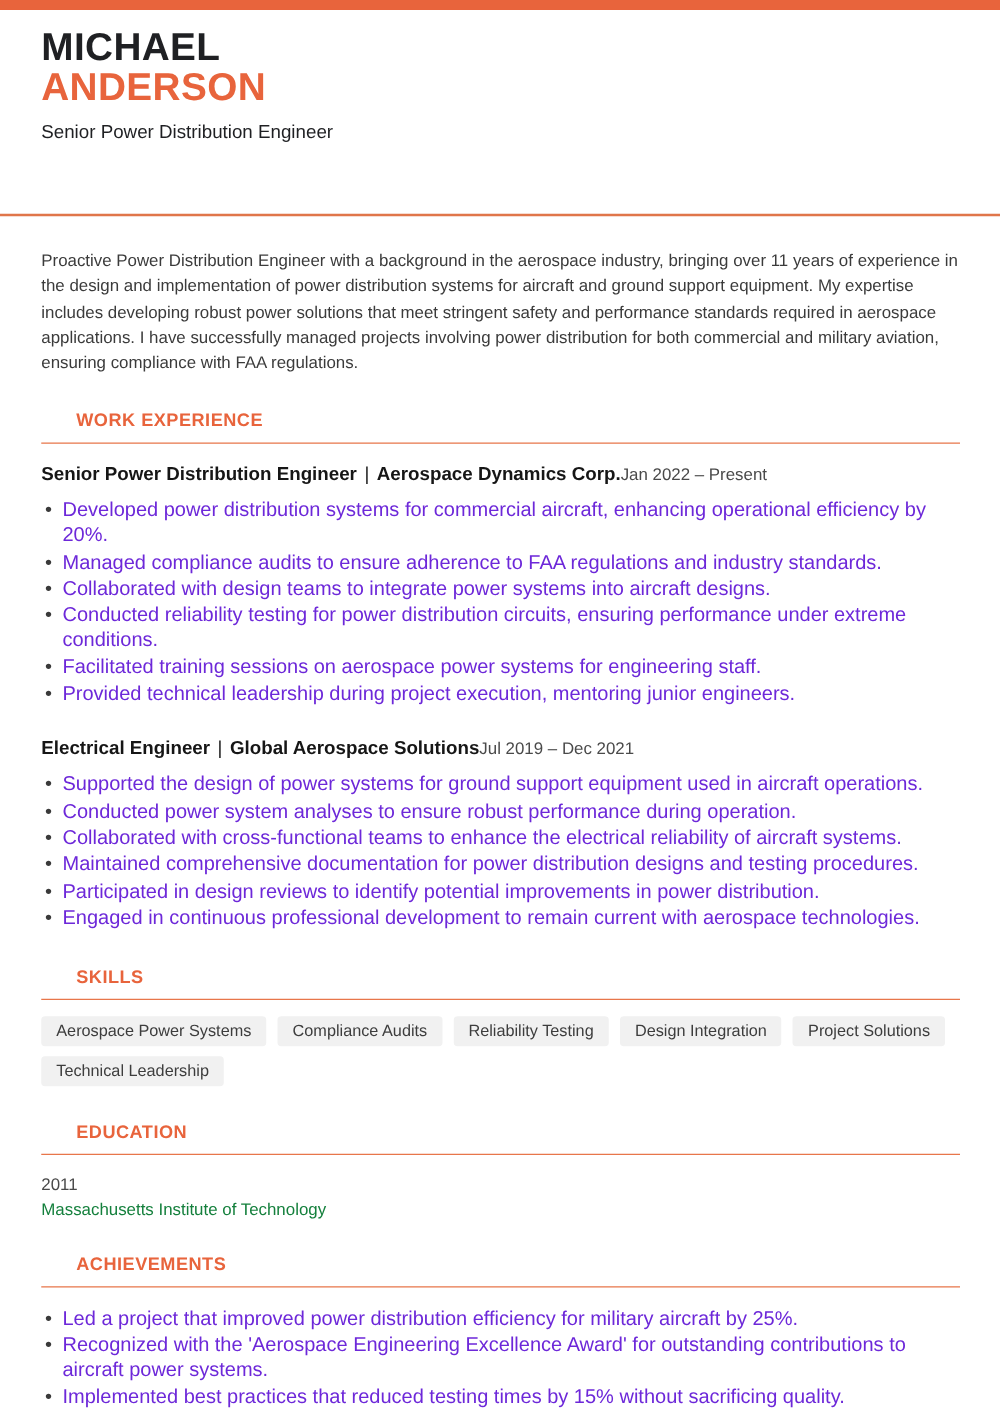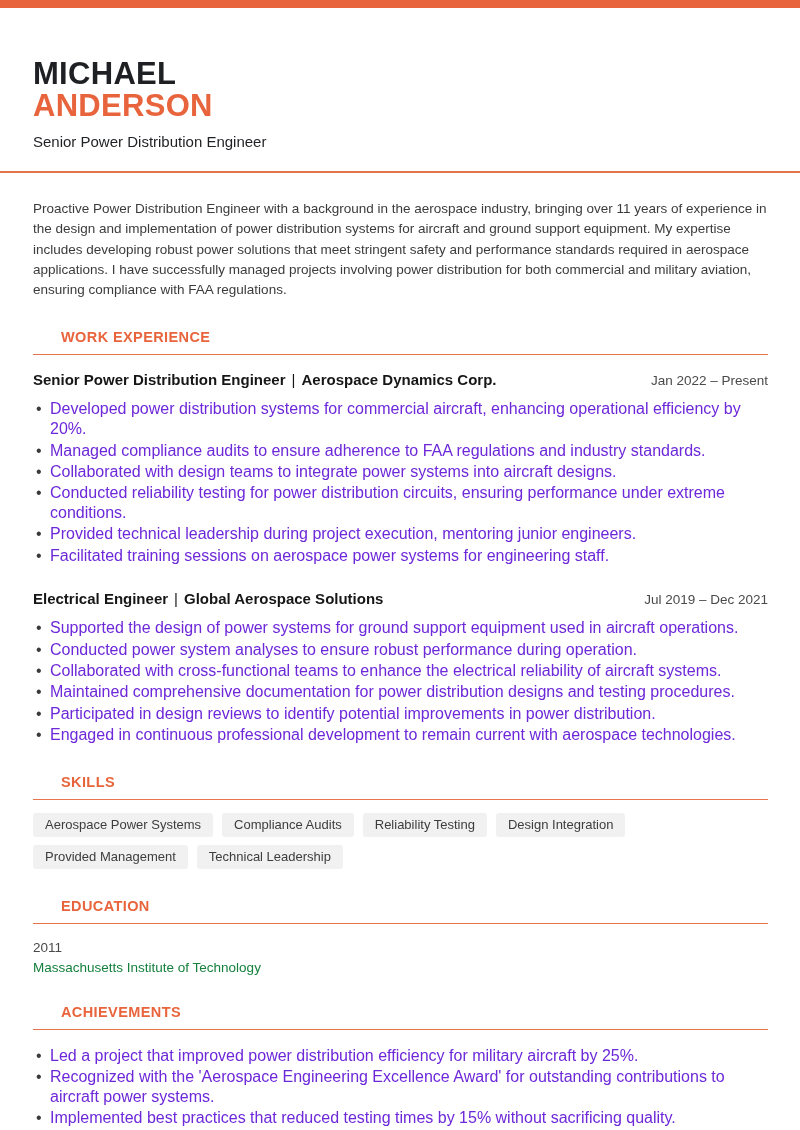--- a/index.html
+++ b/index.html
@@ -8,21 +8,21 @@
     height: 1130px;
     background: #ffffff;
     font-family: "Liberation Sans", "DejaVu Sans", sans-serif;
     color: #3a3a3a;
     overflow: hidden;
     position: relative;
   }
   .accent-bar { height: 8px; width: 100%; background: #e8643c; }
 
   
-  .header { position: relative; height: 127px; padding: 14px 32px 0 33px; margin-top: 36px; }
+  .header { position: relative; height: 163px; padding: 14px 32px 0 33px; }
   .name { line-height: 32px; font-size: 31px; font-weight: bold; letter-spacing: 0.3px; }
   .name .first { display: block; color: #1f2023; }
   .name .last  { display: block; color: #e8643c; }
   .subtitle { margin-top: 11px; font-size: 15px; color: #1f2023; }
   .contact-card {
     position: absolute; top: 17px; right: 0;
     width: 237px; background: #f2f2f2;
     padding: 10px 14px 10px 22px;
   }
   .contact-item {
@@ -36,21 +36,21 @@
   main { padding: 0 32px 0 33px; }
   .summary { margin-top: 26px; font-size: 13.5px; line-height: 20.3px; color: #3b3b3b; }
 
   .section { margin-top: 29px; }
   .section-heading { color: #e8643c; font-size: 14.5px; font-weight: bold; letter-spacing: 0.4px; margin-left: 28px; }
   .section-divider { border: none; border-top: 1px solid #e8764a; margin-top: 9px; }
 
   
   .job { margin-top: 16px; }
   .job + .job { margin-top: 25px; }
-  .job-header { display: flex; justify-content: space-between; align-items: baseline; }
+  .job-header { display: flex; align-items: baseline; }
   .job-title { font-size: 15px; font-weight: bold; color: #161616; }
   .job-title .pipe { padding: 0 6px; font-weight: normal; }
   .job-dates { font-size: 13.5px; color: #4a4a4a; white-space: nowrap; }
   .bullet-list { margin-top: 11px; list-style: none; }
   .bullet-list li {
     position: relative; padding-left: 17px; margin-bottom: 1.5px;
     font-size: 16px; line-height: 19.8px; color: #6d28d9;
   }
   .bullet-list li::before { content: "•"; position: absolute; left: 3px; color: #3a3a3a; }
 
@@ -103,23 +103,23 @@
           <ul class="bullet-list">
 
               <li>Developed power distribution systems for commercial aircraft, enhancing operational efficiency by 20%.</li>
 
               <li>Managed compliance audits to ensure adherence to FAA regulations and industry standards.</li>
 
               <li>Collaborated with design teams to integrate power systems into aircraft designs.</li>
 
               <li>Conducted reliability testing for power distribution circuits, ensuring performance under extreme conditions.</li>
 
+              <li>Facilitated training sessions on aerospace power systems for engineering staff.</li>
+
               <li>Provided technical leadership during project execution, mentoring junior engineers.</li>
-
-              <li>Facilitated training sessions on aerospace power systems for engineering staff.</li>
             </ul>
         </article>
 
         <article class="job">
           <div class="job-header">
             <div class="job-title">
               <span>Electrical Engineer</span><span class="pipe">|</span><span>Global Aerospace Solutions</span>
             </div>
             <div class="job-dates">Jul 2019 – Dec 2021</div>
           </div>
@@ -147,21 +147,21 @@
     <div class="tag-row">
 
         <span class="tag">Aerospace Power Systems</span>
 
         <span class="tag">Compliance Audits</span>
 
         <span class="tag">Reliability Testing</span>
 
         <span class="tag">Design Integration</span>
 
-        <span class="tag">Provided Management</span>
+        <span class="tag">Project Solutions</span>
 
         <span class="tag">Technical Leadership</span>
       </div>
   </section>
 
   <section class="section">
     <h2 class="section-heading">EDUCATION</h2>
     <hr class="section-divider">
     <div class="edu-entry">
       <div class="edu-header">

